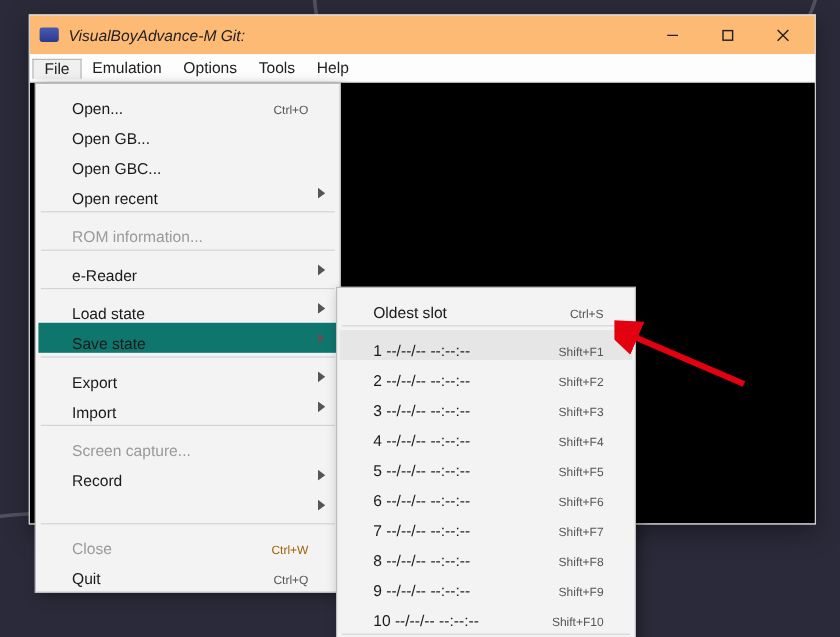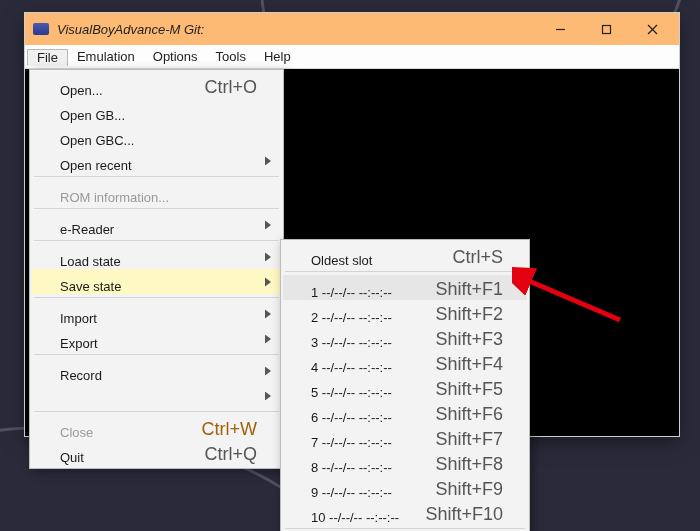--- a/index.html
+++ b/index.html
@@ -97,29 +97,29 @@
 
   .drop-row {
     display: flex; align-items: flex-end;
     height: 25px;
     padding: 0 24px 0 28px;
     color: #1a1a1a;
     position: relative;
   }
   .drop-row.disabled { color: #9a9a9a; }
   .drop-row .label { flex: 1; white-space: nowrap; }
-  .drop-row .accel { color: #555; font-size: 18px; }
+  .drop-row .accel { color: #555; font-size: 10px; }
   .drop-row.disabled .accel { color: #a16207; }
   .drop-row .chev {
     position: absolute; right: 10px; top: 50%;
     transform: translateY(-50%);
     color: #444;
   }
   .drop-row.hl {
-    background: #fef9c3;
+    background: #0f766e;
   }
   .drop-row.hl-light {
     background: #e6e6e6;
   }
   .drop-sep {
     height: 1px;
     background: #d4d4d4;
     margin: 3px 2px;
   }
 
@@ -215,32 +215,35 @@
           </svg></span>
       </div>
       <div class="drop-row hl">
         <span class="label">Save state</span>
         <span class="chev"><svg width="6" height="9" viewBox="0 0 6 9">
             <path d="M0 0 L6 4.5 L0 9 z" fill="#555"></path>
           </svg></span>
       </div>
       <div class="drop-sep"></div>
       <div class="drop-row">
+        <span class="label">Export</span>
+        <span class="chev"><svg width="6" height="9" viewBox="0 0 6 9">
+            <path d="M0 0 L6 4.5 L0 9 z" fill="#555"></path>
+          </svg></span>
+      </div>
+      <div class="drop-row">
         <span class="label">Import</span>
         <span class="chev"><svg width="6" height="9" viewBox="0 0 6 9">
             <path d="M0 0 L6 4.5 L0 9 z" fill="#555"></path>
           </svg></span>
       </div>
-      <div class="drop-row">
-        <span class="label">Export</span>
-        <span class="chev"><svg width="6" height="9" viewBox="0 0 6 9">
-            <path d="M0 0 L6 4.5 L0 9 z" fill="#555"></path>
-          </svg></span>
-      </div>
-      <div class="drop-sep"></div>
+      <div class="drop-sep"></div>
+      <div class="drop-row disabled">
+        <span class="label">Screen capture...</span>
+      </div>
       <div class="drop-row">
         <span class="label">Record</span>
         <span class="chev"><svg width="6" height="9" viewBox="0 0 6 9">
             <path d="M0 0 L6 4.5 L0 9 z" fill="#555"></path>
           </svg></span>
       </div>
       <div class="drop-row">
         <span class="chev"><svg width="6" height="9" viewBox="0 0 6 9">
             <path d="M0 0 L6 4.5 L0 9 z" fill="#555"></path>
           </svg></span>

